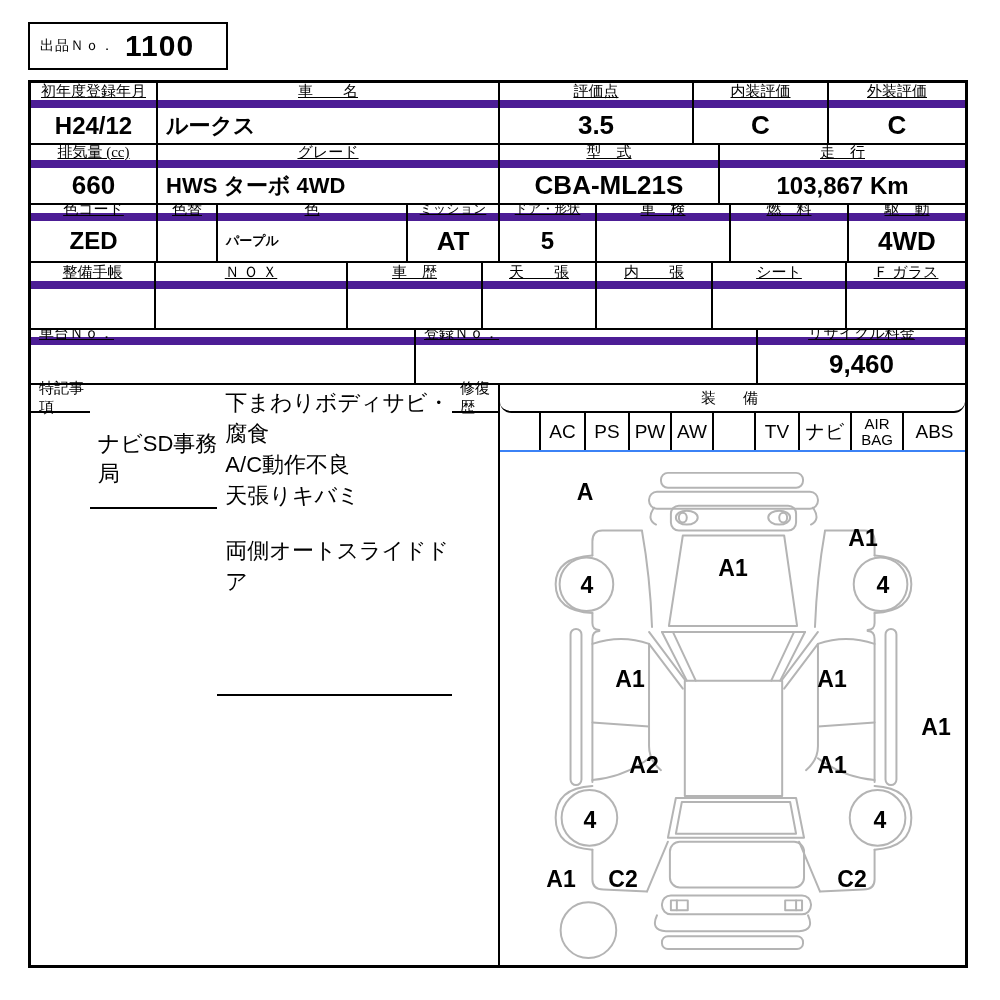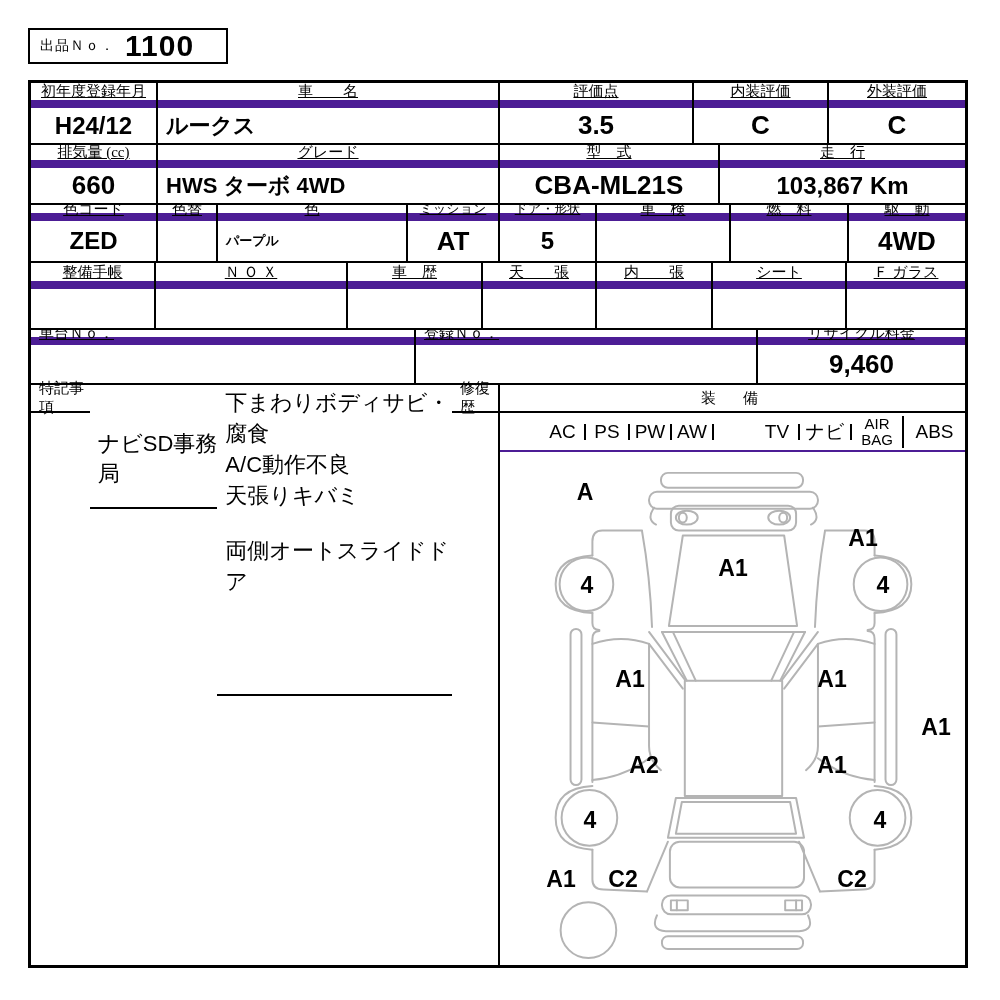--- a/index.html
+++ b/index.html
@@ -1,21 +1,21 @@
 <!DOCTYPE html>
 <html><head>
 <meta charset="utf-8">
 <style>
   * { margin:0; padding:0; box-sizing:border-box; }
   body { width:1000px; height:1000px; background:#ffffff; position:relative;
          font-family:"Liberation Sans","DejaVu Sans",sans-serif; color:#000; }
   #page { position:absolute; left:0; top:0; width:1000px; height:1000px; background:#fff; }
 
   
-  .auction-box { position:absolute; left:28px; top:28px; width:200px; height:36px;
+  .auction-box { position:absolute; left:28px; top:22px; width:200px; height:48px;
                  border:2px solid #000; display:flex; align-items:center; padding-left:10px; gap:10px; }
   .auction-box .lbl-s { font-family:"Liberation Serif","DejaVu Serif",serif; font-size:14px; letter-spacing:1px; }
   .auction-box .num { font-size:30px; font-weight:bold; letter-spacing:1px; }
 
   
   .sheet { position:absolute; left:28px; top:80px; width:940px; height:888px; border:3px solid #000; }
   .band { display:flex; width:100%; border-bottom:2px solid #000; }
   .band:last-child { border-bottom:none; }
   .cell { display:flex; flex-direction:column; border-right:2px solid #000; overflow:hidden; }
   .cell:last-child { border-right:none; }
@@ -38,22 +38,22 @@
   .sec-lbl { height:28px; border-bottom:2px solid #000; font-family:"Liberation Serif","DejaVu Serif",serif;
              font-size:15px; display:flex; align-items:center; padding-left:8px; }
   .notes-s1 { height:124px; border-bottom:2px solid #000; font-size:22px; padding:44px 0 0 8px; }
   .notes-s2 { height:311px; border-bottom:2px solid #000; font-size:22px; line-height:31px; padding:2px 0 0 8px; }
   .notes-extra { margin-top:24px; }
   .repair-empty { flex:1; }
 
   
   .right-col { flex:1; display:flex; flex-direction:column; }
   .equip-head { height:28px; border-bottom:2px solid #000; font-family:"Liberation Serif","DejaVu Serif",serif;
-                font-size:15px; display:flex; align-items:center; justify-content:center; letter-spacing:6px; }
-  .equip-row { height:39px; border-bottom:2px solid #4c1d95; display:flex;align-items:center; }
+                font-size:15px; display:flex; align-items:center; justify-content:center; letter-spacing:6px;border-radius:11px; }
+  .equip-row { height:39px; border-bottom:2px solid #3b82f6; display:flex; }
   .eq { border-right:2px solid #000; display:flex; align-items:center; justify-content:center;
         font-size:19px; text-align:center; line-height:16px; }
   .eq:last-child { border-right:none; }
   .eq.small { font-size:15px; }
   .diagram { flex:1; position:relative; }
   .diagram svg { position:absolute; left:0; top:0; }
   .dlbl { position:absolute; font-weight:bold; font-size:23px; transform:translate(-50%,-50%); white-space:nowrap; }
 </style>
 </head>
 <body>

